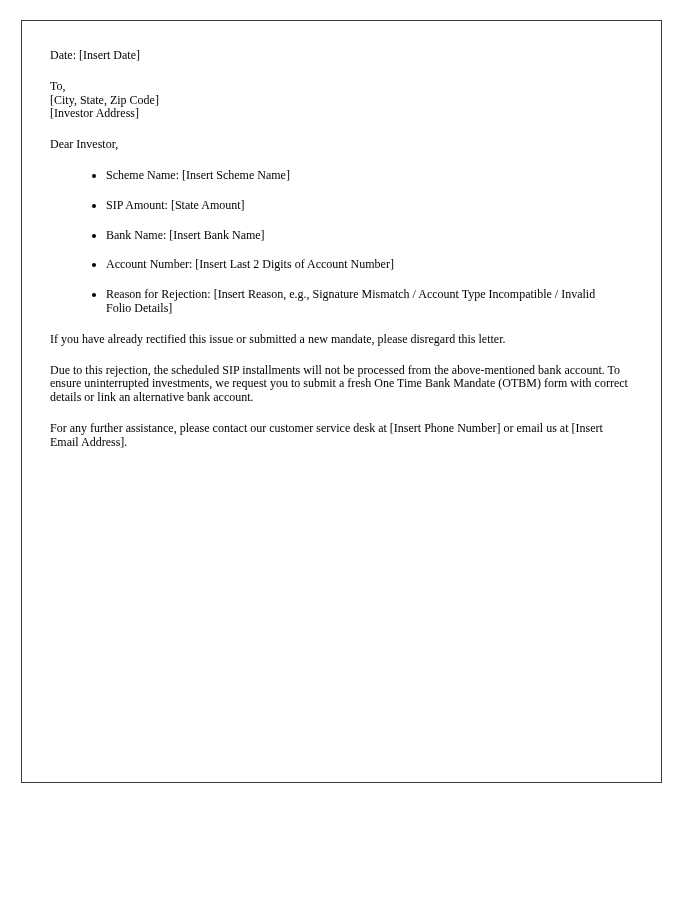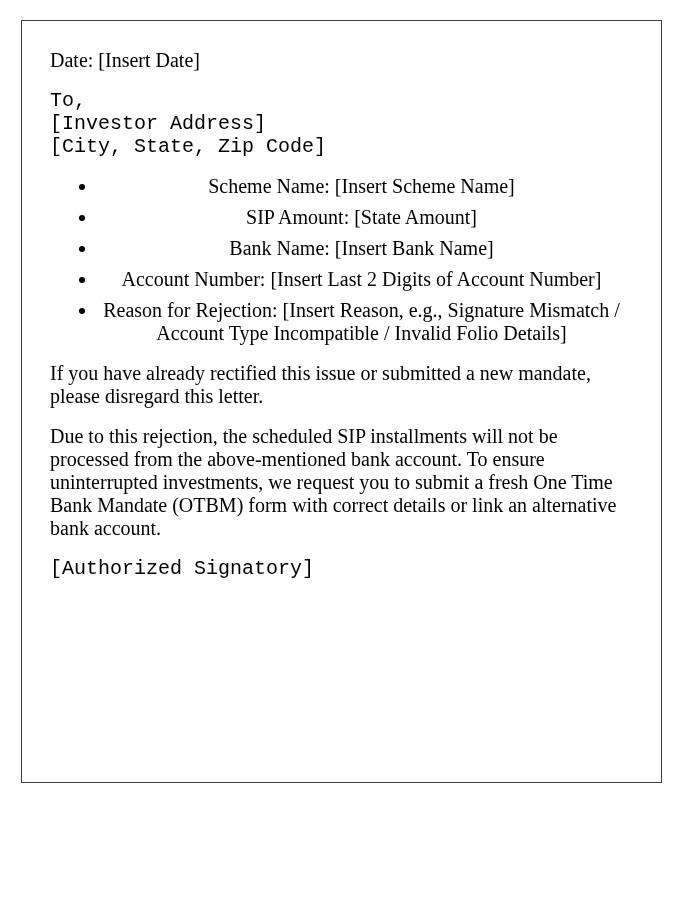--- a/index.html
+++ b/index.html
@@ -14,70 +14,69 @@
     position: absolute;
     left: 21px;
     top: 20px;
     width: 641px;
     height: 763px;
     box-sizing: border-box;
     border: 1px solid #3d3d3d;
     padding: 28px 28px 20px 28px;
     background: #ffffff;
     font-family: "Liberation Serif", "DejaVu Serif", serif;
-    font-size: 20px;
+    font-size: 12px;
     line-height: 1.15;
     color: #000000;
   }
   .para {
     margin: 0 0 17px 0;
   }
   .line {
     display: block;
-    font-family: Liberation Mono, monospace;
   }
   ul.details-list {
     margin: 0 0 17px 0;
     padding-left: 40px;
     list-style-type: disc;
   }
   ul.details-list li {
-    margin: 8px;
+    margin: 16px;
     padding: 0;
-    text-align: center;
   }
 </style>
 </head>
 <body>
 
 <div class="letter-page">
 
   <p class="para">Date: [Insert Date]</p>
 
   <p class="para">
     <span class="line">To,</span>
+    <span class="line">[City, State, Zip Code]</span>
     <span class="line">[Investor Address]</span>
-    <span class="line">[City, State, Zip Code]</span>
   </p>
 
 
+  <p class="para">Dear Investor,</p>
 
 
 
   <ul class="details-list">
     <li>Scheme Name: [Insert Scheme Name]</li>
     <li>SIP Amount: [State Amount]</li>
     <li>Bank Name: [Insert Bank Name]</li>
     <li>Account Number: [Insert Last 2 Digits of Account Number]</li>
     <li>Reason for Rejection: [Insert Reason, e.g., Signature Mismatch / Account Type Incompatible / Invalid Folio Details]</li>
   </ul>
 
   <p class="para">If you have already rectified this issue or submitted a new mandate, please disregard this letter.</p>
 
   <p class="para">Due to this rejection, the scheduled SIP installments will not be processed from the above-mentioned bank account. To ensure uninterrupted investments, we request you to submit a fresh One Time Bank Mandate (OTBM) form with correct details or link an alternative bank account.</p>
 
+  <p class="para">For any further assistance, please contact our customer service desk at [Insert Phone Number] or email us at [Insert Email Address].</p>
 
 
   <p class="para">
-    <span class="line">[Authorized Signatory]</span>
   </p>
 
 </div>
 
 </body></html>

